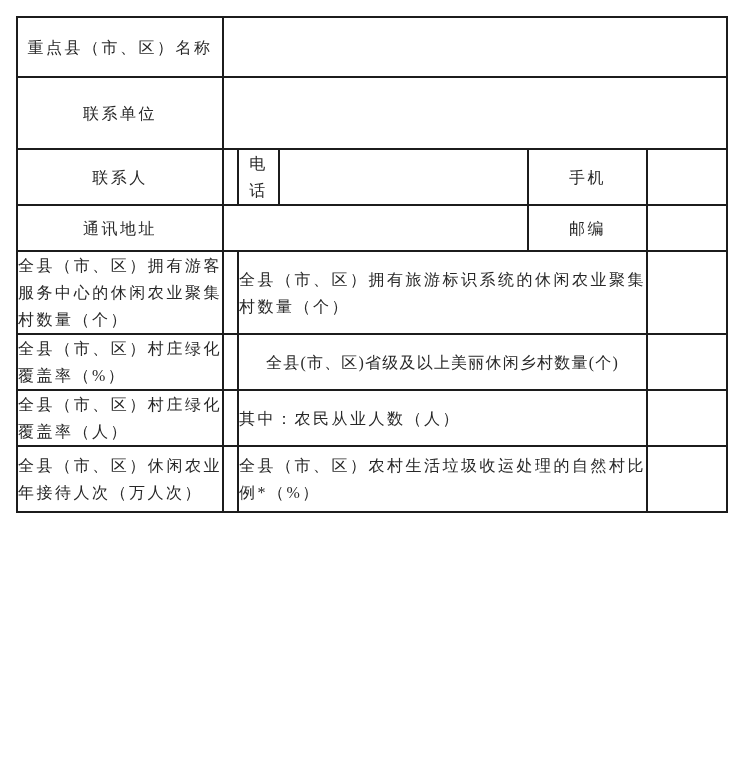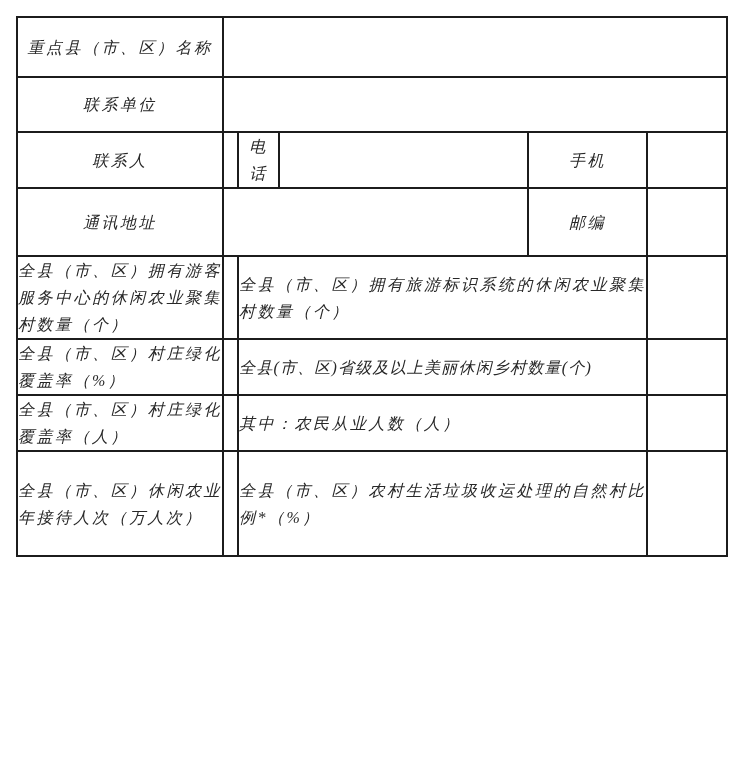--- a/index.html
+++ b/index.html
@@ -18,21 +18,20 @@
     background: #ffffff;
     overflow: hidden;
   }
   table.form {
     position: absolute;
     left: 16px;
     top: 16px;
     width: 710px;
     border-collapse: collapse;
     table-layout: fixed;
-    font-style: italic;
   }
   table.form td {
     border: 2px solid #1c1c1c;
     font-size: 16px;
     line-height: 27px;
     letter-spacing: 2.5px;
     padding: 0;
     vertical-align: middle;
     overflow: hidden;
     word-break: break-all;
@@ -49,21 +48,21 @@
   }
   
   td.lbl2 {
     text-align: justify;
     text-justify: inter-character;
     padding: 2px 12px 2px 11px;
   }
   td.lbl2.tight {
     letter-spacing: 1.2px;
     white-space: nowrap;
-    text-align: left;
+    text-align: center;
   }
   
   td.phone {
     text-align: center;
     letter-spacing: 0;
     white-space: pre-line;
   }
   
   td.val {
     background: #ffffff;
@@ -82,36 +81,36 @@
       <col style="width:119px">
       <col style="width:80px">
     </colgroup>
 
     <tbody>
         <tr style="height:60px">
       <td class="lbl-c">重点县（市、区）名称</td>
       <td class="val" colspan="5"></td>
     </tr>
 
-    <tr style="height:55px">
+    <tr style="height:72px">
       <td class="lbl-c">联系单位</td>
       <td class="val" colspan="5"></td>
     </tr>
 
     <tr style="height:55px">
       <td class="lbl-c">联系人</td>
       <td class="val"></td>
       <td class="phone">电
 话</td>
       <td class="val"></td>
       <td class="lbl-c">手机</td>
       <td class="val"></td>
     </tr>
 
-    <tr style="height:68px">
+    <tr style="height:46px">
       <td class="lbl-c">通讯地址</td>
       <td class="val" colspan="3"></td>
       <td class="lbl-c">邮编</td>
       <td class="val"></td>
     </tr>
 
 
 
     <tr style="height:82px">
       <td class="lbl-l">全县（市、区）拥有游客服务中心的休闲农业聚集村数量（个）</td>
@@ -129,21 +128,21 @@
       <td class="val"></td>
     </tr>
 
     <tr style="height:55px">
       <td class="lbl-l">全县（市、区）村庄绿化覆盖率（人）</td>
       <td class="val"></td>
       <td class="lbl2" colspan="3">其中：农民从业人数（人）</td>
       <td class="val"></td>
     </tr>
 
-    <tr style="height:105px">
+    <tr style="height:66px">
       <td class="lbl-l">全县（市、区）休闲农业年接待人次（万人次）</td>
       <td class="val"></td>
       <td class="lbl2" colspan="3">全县（市、区）农村生活垃圾收运处理的自然村比例*（%）</td>
       <td class="val"></td>
     </tr>
   </tbody>
     </table>
 </div>
 
 </body></html>

